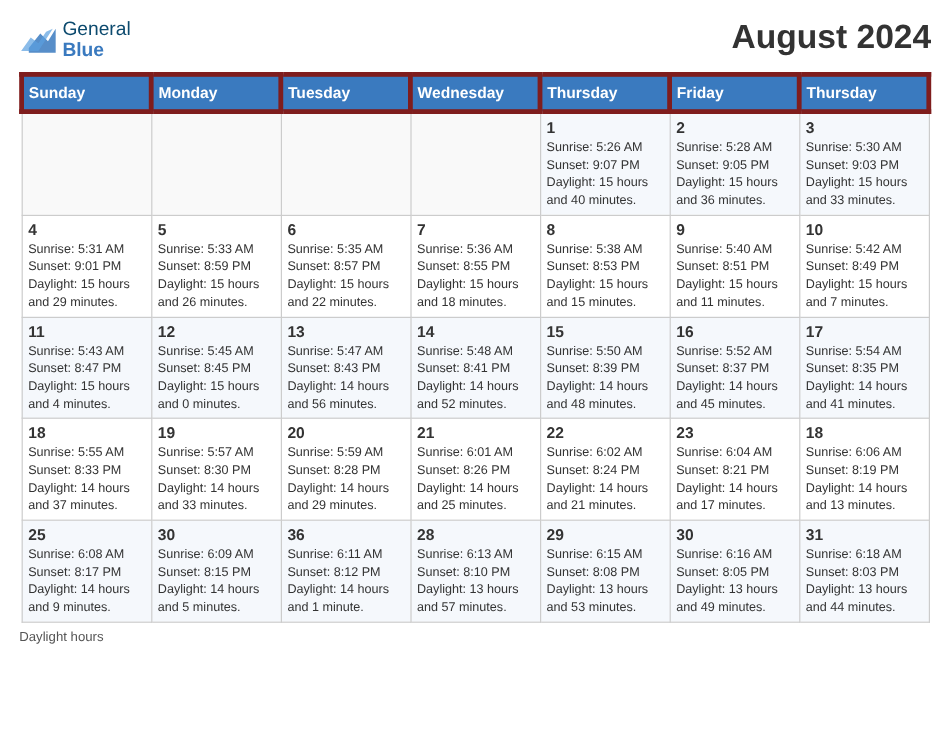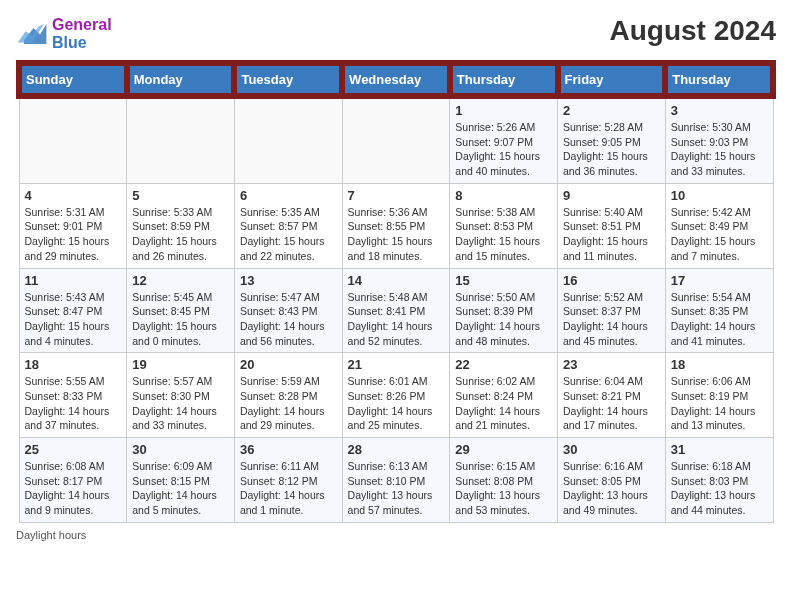--- a/index.html
+++ b/index.html
@@ -44,21 +44,21 @@
       border-collapse: collapse;
       font-size: 11px;
     }
     .calendar th {
       background-color: #3a7abf;
       color: #fff;
       padding: 6px 4px;
       text-align: left;
       font-size: 13px;
       font-weight: bold;
-      border: 6px solid #7f1d1d;
+      border: 4px solid #7f1d1d;
     }
     .calendar td {
       border: 1px solid #ccc;
       vertical-align: top;
       padding: 4px 5px;
       width: calc(100% / 7);
       min-height: 80px;
       background: #fff;
     }
     .calendar tr:nth-child(odd) td {
@@ -92,21 +92,21 @@
 </head>
 <body>
 
 <div class="header-area">
   <div class="logo">
     <svg class="logo-bird" viewBox="0 0 40 35" xmlns="http://www.w3.org/2000/svg">
       <polygon points="10,25 22,10 30,18 38,5 38,30 10,30" fill="#3a7abf" opacity="0.85"></polygon>
       <polygon points="2,28 12,14 20,20 28,8 35,5 20,28" fill="#5aa0df" opacity="0.7"></polygon>
     </svg>
     <div>
-      <div style="font-size:16px;font-weight:bold;color:#a21caf;">General</div>
+      <div style="font-size:16px;font-weight:normal;color:#0c4a6e;">General</div>
       <div style="font-size:16px;font-weight:bold;color:#3a7abf;">Blue</div>
     </div>
   </div>
   <div class="title-area">
     <div class="month-year">August 2024</div>
   </div>
 </div>
 
 <table class="calendar">
   <thead>

